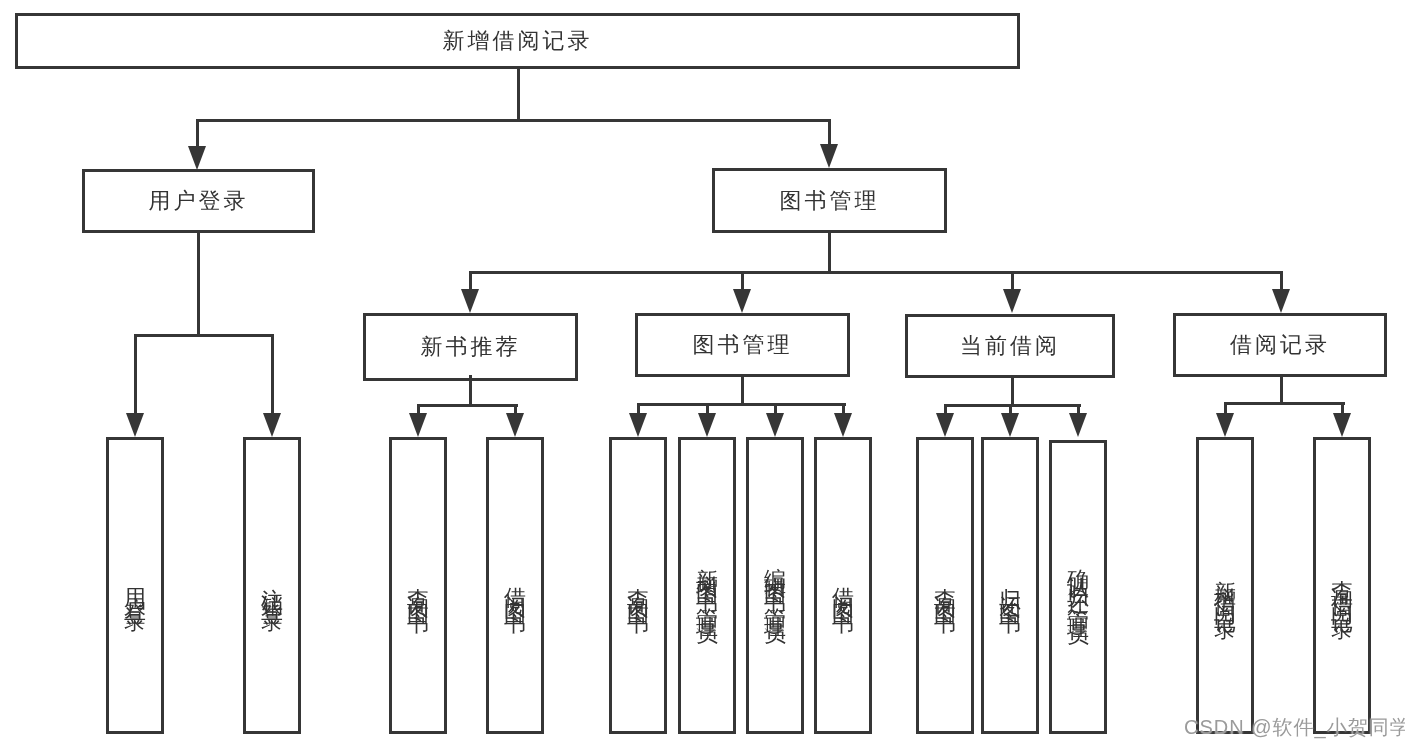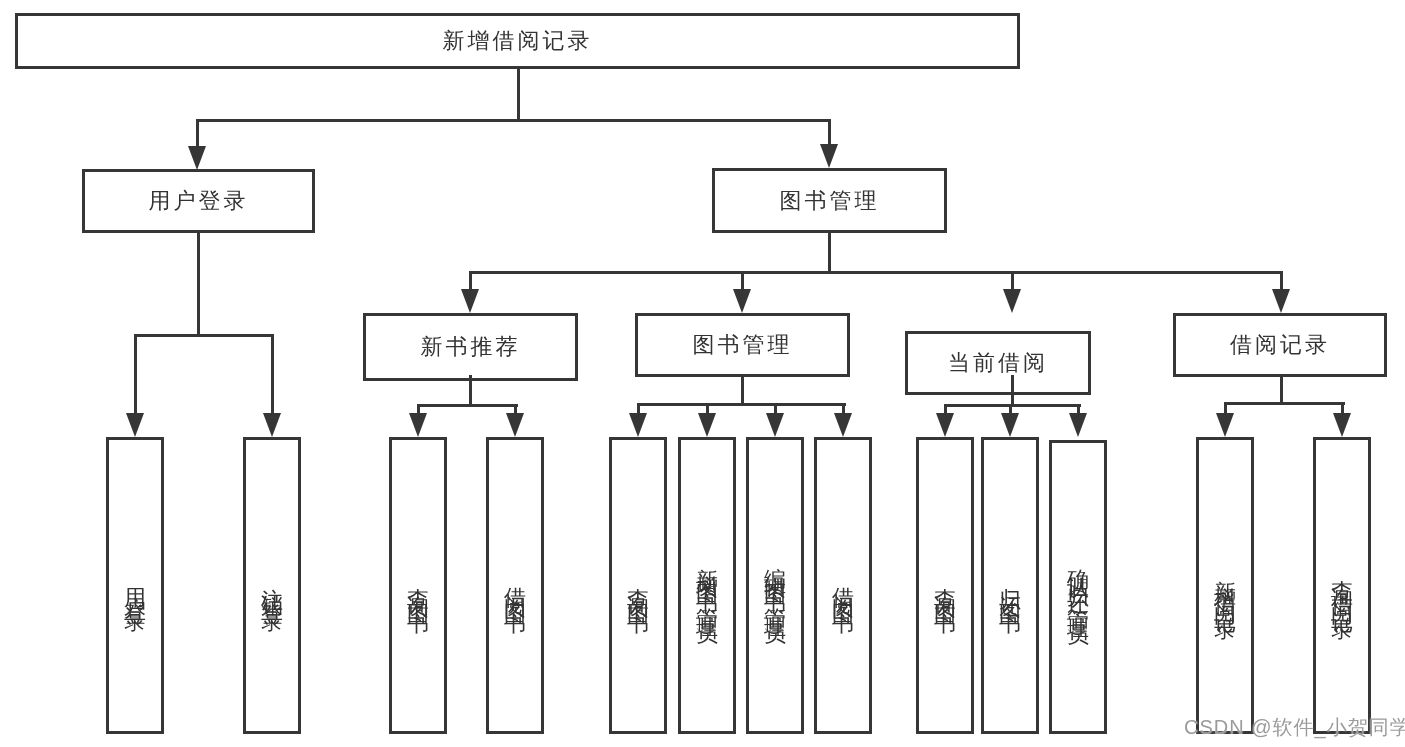--- a/index.html
+++ b/index.html
@@ -64,21 +64,21 @@
   <div class="ln" style="left:741px;top:273px;width:3px;height:20px"></div>
   <div class="ln" style="left:1011px;top:273px;width:3px;height:20px"></div>
   <div class="ln" style="left:1280px;top:273px;width:3px;height:20px"></div>
   <div class="ah" style="left:461px;top:289px"></div>
   <div class="ah" style="left:733px;top:289px"></div>
   <div class="ah" style="left:1003px;top:289px"></div>
   <div class="ah" style="left:1272px;top:289px"></div>
 
   <div class="bx" style="left:363px;top:313px;width:215px;height:68px">新书推荐</div>
   <div class="bx" style="left:635px;top:313px;width:215px;height:64px">图书管理</div>
-  <div class="bx" style="left:905px;top:331px;width:186px;height:64px">当前借阅</div>
+  <div class="bx" style="left:905px;top:314px;width:210px;height:64px">当前借阅</div>
   <div class="bx" style="left:1173px;top:313px;width:214px;height:64px">借阅记录</div>
 
   <div class="ln" style="left:469px;top:375px;width:3px;height:31px"></div>
   <div class="ln" style="left:417px;top:404px;width:101px;height:3px"></div>
   <div class="ln" style="left:417px;top:406px;width:3px;height:14px"></div>
   <div class="ln" style="left:514px;top:406px;width:3px;height:14px"></div>
   <div class="ah" style="left:409px;top:413px"></div>
   <div class="ah" style="left:506px;top:413px"></div>
 
   <div class="ln" style="left:741px;top:375px;width:3px;height:30px"></div>

